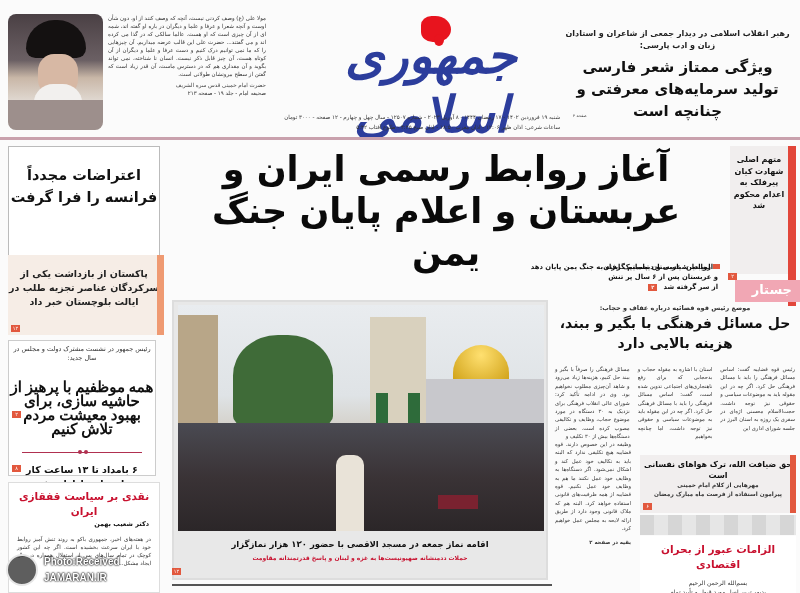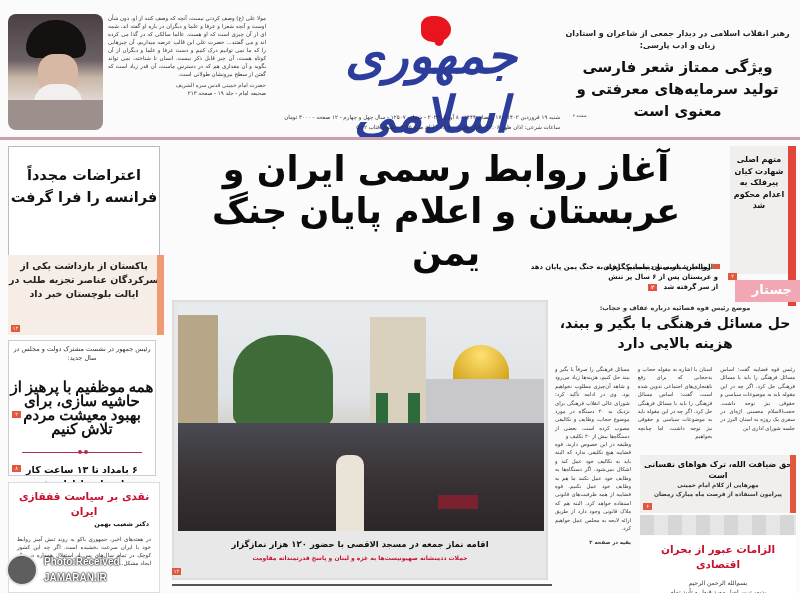--- a/index.html
+++ b/index.html
@@ -30,21 +30,21 @@
   .leader-box .head { font-size: 15px; font-weight: bold; line-height: 22px; margin-top: 4px; color:#111; }
   .leader-box .page { font-size: 4px; position:absolute; left: 8px; bottom: 4px; color:#333; }
 
   .rule-top { left: 0; top: 137px; width: 800px; height: 3px; background: #c9a1ad; }
 
   
   .box-france { left: 8px; top: 146px; width: 152px; height: 123px; border: 1px solid #bbb; background:#fff; text-align:center; padding-top: 17px; }
   .box-france .t { font-size: 14.5px; font-weight: bold; line-height: 22px; }
   .page-tag { position:absolute; width: 9px; height: 7px; background:#e2583e; color:#fff; font-size: 5px; line-height: 7px; text-align:center; }
 
-  .box-pak { left: 8px; top: 255px; width: 152px; height: 80px; background:#f6ede6; text-align:center; padding-top: 4px; }
+  .box-pak { left: 8px; top: 255px; width: 152px; height: 80px; background:#f6ede6; text-align:center; padding-top: 12px; }
   .box-pak .bar { position:absolute; right: -4px; top: 0; width: 7px; height: 80px; background:#ef9a72; }
   .box-pak .t { font-size: 9.5px; font-weight: bold; line-height: 14px; color:#222; }
 
   .box-pres { left: 8px; top: 340px; width: 148px; height: 136px; border:1px solid #ccc; background:#fff; text-align:center; padding-top: 4px; }
   .box-pres .k { font-size: 6.5px; line-height: 9px; color:#333; }
   .box-pres .t { font-size: 15px; font-weight: bold; line-height: 14px; margin-top: 17px; font-family: Liberation Serif, serif; }
   .box-pres .div { margin: 16px auto 0; width: 120px; height: 1px; background:#b03050; position:relative; }
   .box-pres .div span { position:absolute; top:-2px; width:4px; height:4px; border-radius:50%; background:#b03050; }
   .box-pres .t2 { font-size: 9.5px; font-weight: bold; line-height: 14px; margin-top: 10px; }
 
@@ -136,21 +136,21 @@
   <div class="blot2"></div>
   <div class="text">جمهوری اسلامی</div>
 </div>
 <div class="abs dateline">
   <div>شنبه ۱۹ فروردین ۱۴۰۲ - ۱۷ رمضان ۱۴۴۴ - ۸ آوریل ۲۰۲۳ - شماره ۱۲۵۰۷ - سال چهل و چهارم - ۱۲ صفحه - ۳۰۰۰ تومان</div>
   <div>ساعات شرعی: اذان ظهر ۱۲:۰۶ - اذان مغرب ۱۸:۵۰ - اذان صبح ۴:۴۵ - طلوع آفتاب ۵:۴۲</div>
 </div>
 
 <div class="abs leader-box">
   <div class="kicker">رهبر انقلاب اسلامی در دیدار جمعی از شاعران و استادان زبان و ادب پارسی:</div>
-  <div class="head">ویژگی ممتاز شعر فارسی تولید سرمایه‌های معرفتی و معنوی است</div>
+  <div class="head">ویژگی ممتاز شعر فارسی تولید سرمایه‌های معرفتی و چنانچه است</div>
   <div class="page">صفحه ۲</div>
 </div>
 
 <div class="abs rule-top"></div>
 
 <div class="abs box-france">
   <div class="t">اعتراضات مجدداً فرانسه را فرا گرفت</div>
   <div class="page-tag" style="left:3px; bottom:3px;">۱۲</div>
 </div>
 

